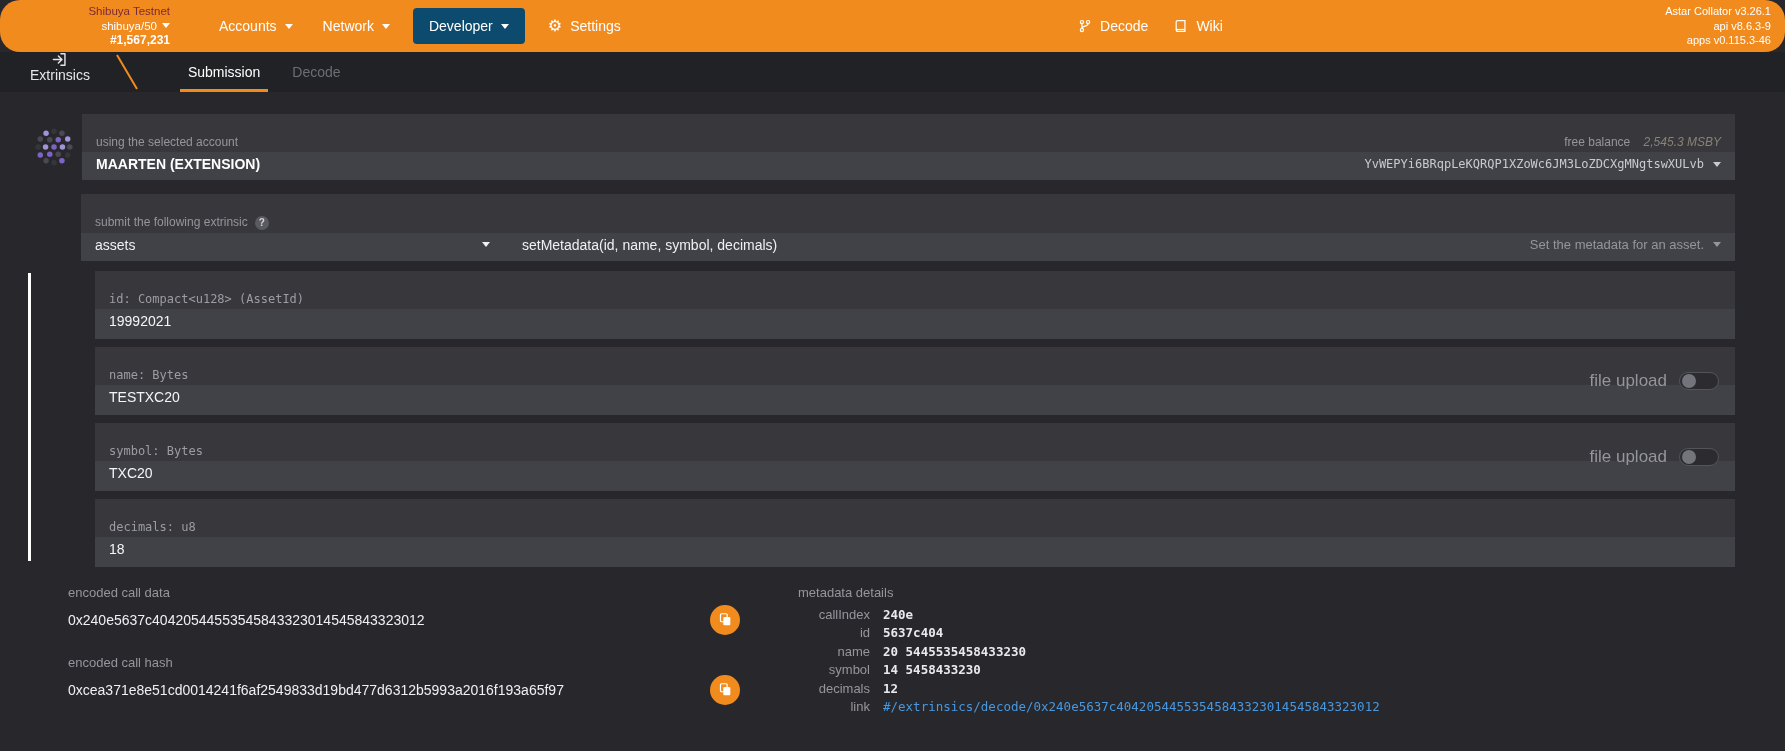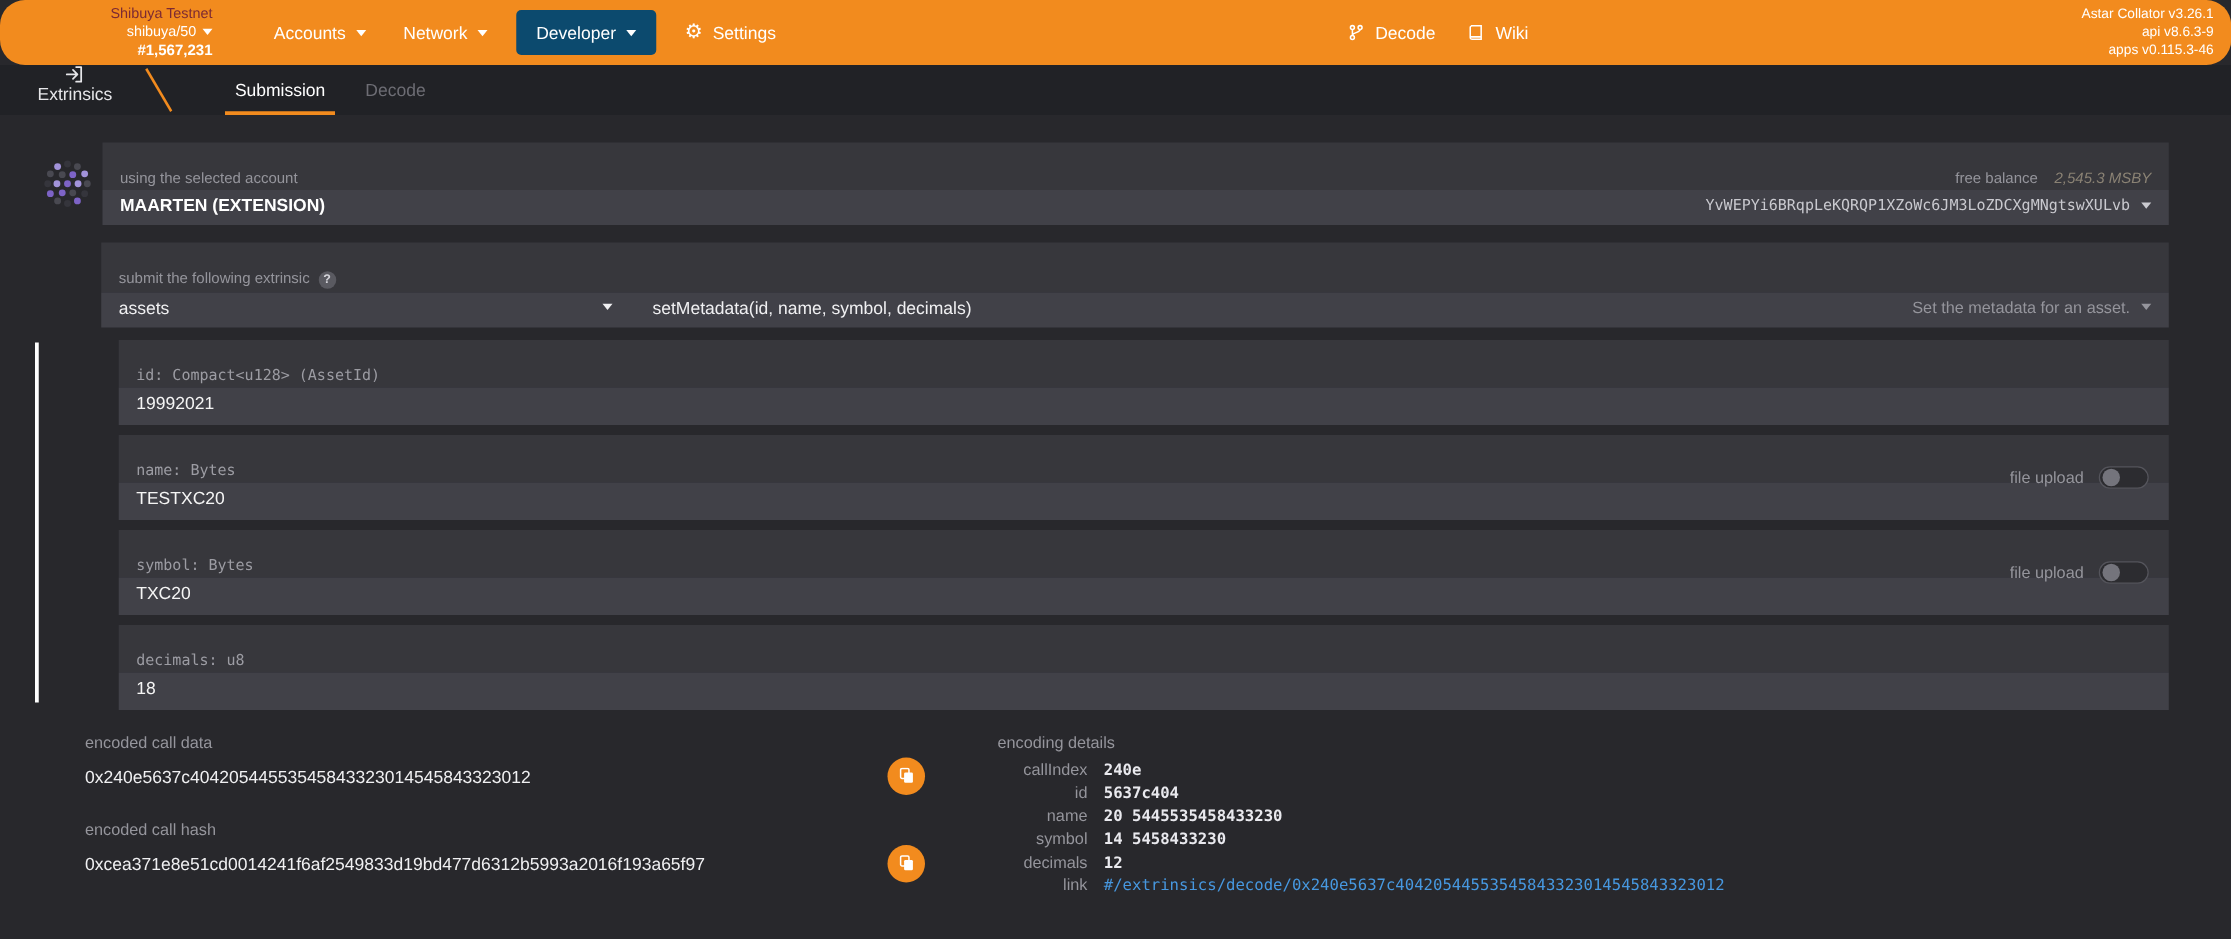--- a/index.html
+++ b/index.html
@@ -64,21 +64,21 @@
         font-size:10px;align-items:center;justify-content:center;margin-left:7px;font-weight:700;}
   .pallet{display:flex;justify-content:space-between;align-items:center;width:395px;color:#f0f0f2;cursor:pointer;}
   .method{margin-left:32px;color:#f0f0f2;cursor:pointer;}
   .ext-desc{margin-left:auto;color:var(--label);display:flex;align-items:center;gap:9px;font-size:13px;cursor:pointer;}
 
   .params-wrap{position:relative;margin-left:60px;margin-top:10px;}
   .params-bar{position:absolute;left:-67px;top:2px;bottom:6px;width:3px;background:#ffffff;}
   .param-box{margin-bottom:8px;position:relative;}
   .param-label{font-family:"DejaVu Sans Mono",monospace;font-size:12px;color:#9c9ca3;}
   .param-value{font-size:14px;color:#f5f5f5;cursor:text;min-height:18px;}
-  .upload{position:absolute;right:16px;top:50%;transform:translateY(-50%);display:flex;gap:12px;align-items:center;color:var(--label);font-size:13px;}
+  .upload{position:absolute;right:16px;top:50%;transform:translateY(-50%);display:flex;gap:12px;align-items:center;color:var(--label);font-size:17px;}
   .toggle{width:40px;height:18px;border-radius:9px;background:#2c2c30;border:1px solid #54545b;position:relative;cursor:pointer;}
   .knob{position:absolute;left:2px;top:1px;width:14px;height:14px;border-radius:50%;background:#74747c;}
 
   .encoded-sec{display:flex;margin-left:33px;margin-top:18px;}
   .enc-left{width:672px;}
   .enc-block + .enc-block{margin-top:20px;}
   .enc-label{color:var(--label);font-size:13px;margin-bottom:5px;}
   .enc-row{display:flex;align-items:center;}
   .enc-val{flex:1;font-size:14px;color:#f0f0f2;}
   .copy-btn{width:30px;height:30px;border-radius:50%;background:var(--accent);display:flex;align-items:center;justify-content:center;cursor:pointer;flex:0 0 30px;}
@@ -310,21 +310,21 @@
             <svg viewBox="0 0 14 14" width="13" height="13">
               <rect x="1.6" y="0.8" width="7.2" height="8.6" rx="1.2" fill="none" stroke="#fff" stroke-width="1.3"></rect>
               <rect x="4.6" y="4.2" width="7.6" height="9" rx="1.2" fill="#fff"></rect>
             </svg>
           </span>
         </div>
       </div>
     </div>
 
     <div class="enc-right">
-      <div class="details-title">encoding details</div>
+      <div class="details-title">metadata details</div>
       <div class="drow">
         <span class="dkey">callIndex</span>
         <span class="dval">240e</span>
       </div>
       <div class="drow">
         <span class="dkey">id</span>
         <span class="dval">5637c404</span>
       </div>
       <div class="drow">
         <span class="dkey">name</span>

